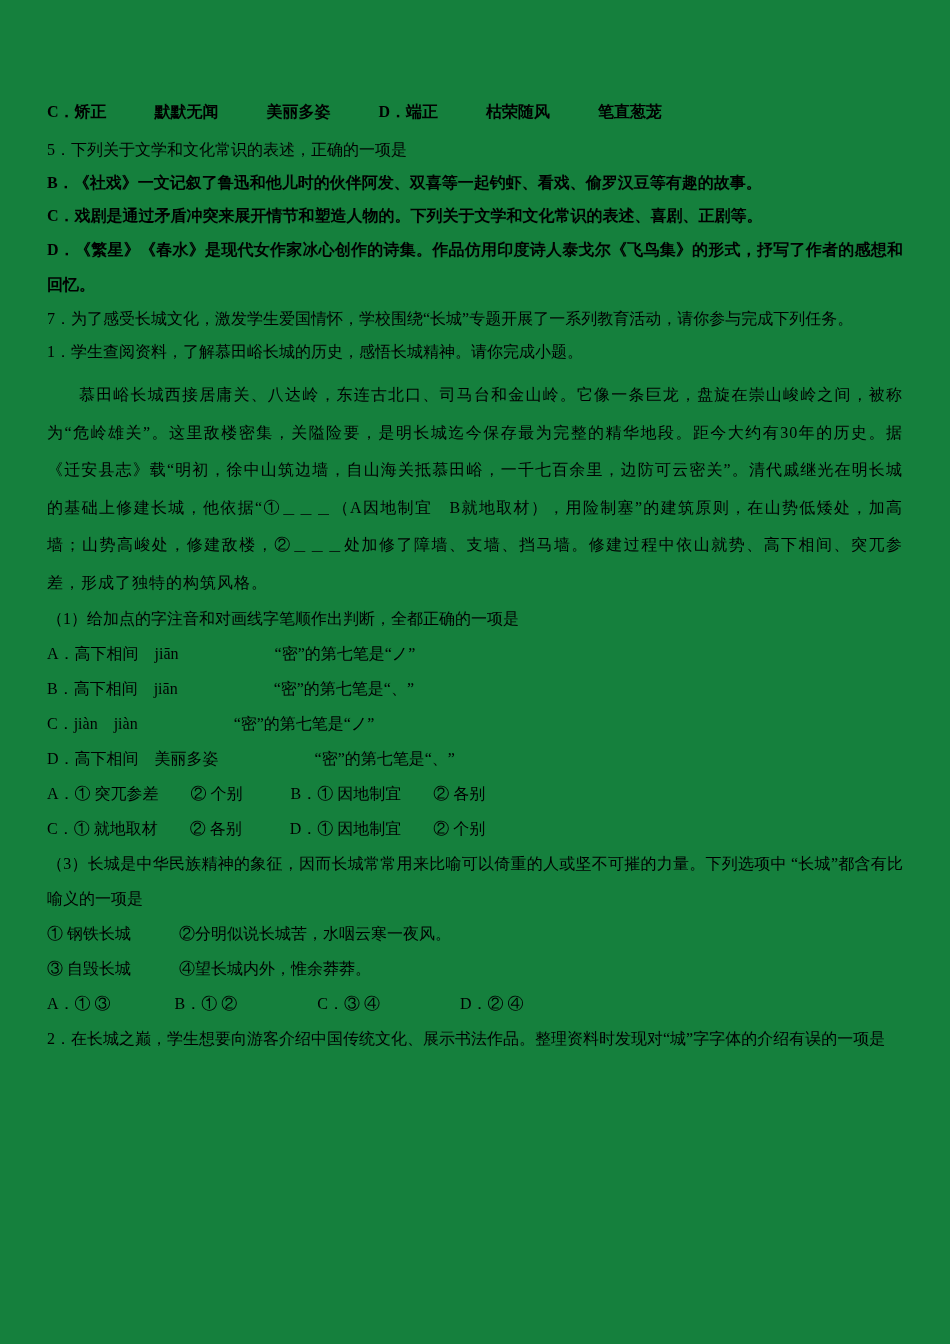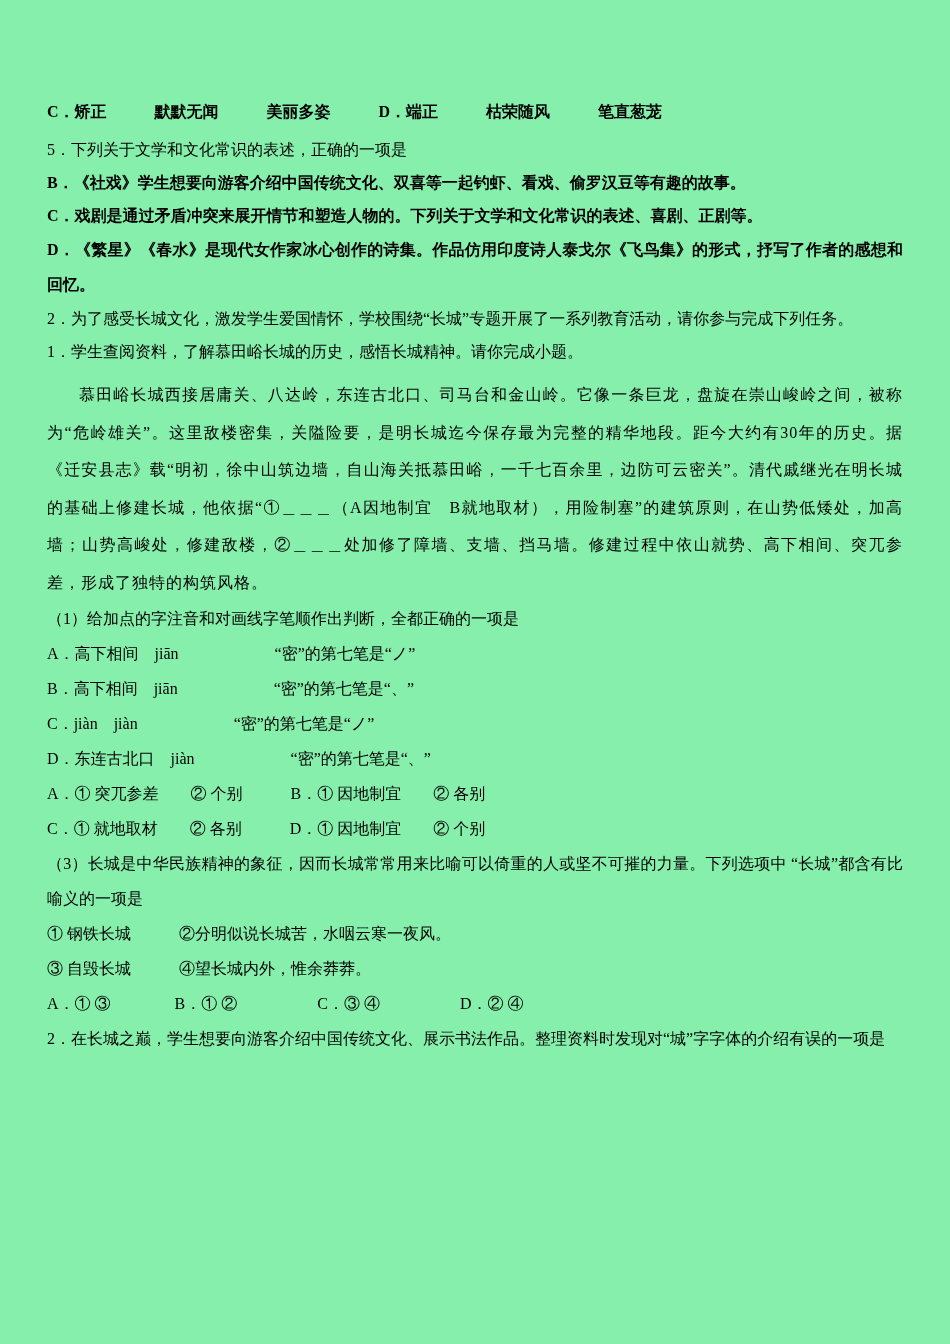--- a/index.html
+++ b/index.html
@@ -13,21 +13,21 @@
     overflow: hidden;
     font-family: "Liberation Serif", "DejaVu Serif", serif;
     color: #000000;
     font-size: 16px;
   }
   .page {
     box-sizing: border-box;
     width: 950px;
     height: 1344px;
     padding: 95px 47px 0 47px;
-    background: #86efac;
+    background: #15803d;
   }
   .page p {
     margin: 0;
     padding: 0;
   }
   .ln {
     line-height: 33px;
   }
   .bold {
     font-weight: 700;
@@ -53,31 +53,31 @@
     line-height: 35px;
     text-align: justify;
   }
 </style>
 </head>
 <body>
 
 <div class="page">
   <p class="ln bold gap-after">C．矫正　　　默默无闻　　　美丽多姿　　　D．端正　　　枯荣随风　　　笔直葱茏</p>
   <p class="ln">5．下列关于文学和文化常识的表述，正确的一项是</p>
-  <p class="ln bold">B．《社戏》学生想要向游客介绍中国传统文化、双喜等一起钓虾、看戏、偷罗汉豆等有趣的故事。</p>
+  <p class="ln bold">B．《社戏》一文记叙了鲁迅和他儿时的伙伴阿发、双喜等一起钓虾、看戏、偷罗汉豆等有趣的故事。</p>
   <p class="ln bold">C．戏剧是通过矛盾冲突来展开情节和塑造人物的。下列关于文学和文化常识的表述、喜剧、正剧等。</p>
   <p class="wrap2 bold">D．《繁星》《春水》是现代女作家冰心创作的诗集。作品仿用印度诗人泰戈尔《飞鸟集》的形式，抒写了作者的感想和回忆。</p>
-  <p class="ln">2．为了感受长城文化，激发学生爱国情怀，学校围绕“长城”专题开展了一系列教育活动，请你参与完成下列任务。</p>
+  <p class="ln">7．为了感受长城文化，激发学生爱国情怀，学校围绕“长城”专题开展了一系列教育活动，请你参与完成下列任务。</p>
   <p class="ln">1．学生查阅资料，了解慕田峪长城的历史，感悟长城精神。请你完成小题。</p>
   <p class="passage">慕田峪长城西接居庸关、八达岭，东连古北口、司马台和金山岭。它像一条巨龙，盘旋在崇山峻岭之间，被称为“危岭雄关”。这里敌楼密集，关隘险要，是明长城迄今保存最为完整的精华地段。距今大约有30年的历史。据《迁安县志》载“明初，徐中山筑边墙，自山海关抵慕田峪，一千七百余里，边防可云密关”。清代戚继光在明长城的基础上修建长城，他依据“①＿＿＿（A因地制宜　B就地取材），用险制塞”的建筑原则，在山势低矮处，加高墙；山势高峻处，修建敌楼，②＿＿＿处加修了障墙、支墙、挡马墙。修建过程中依山就势、高下相间、突兀参差，形成了独特的构筑风格。</p>
   <p class="ans">（1）给加点的字注音和对画线字笔顺作出判断，全都正确的一项是</p>
   <p class="ans">A．高下相间　jiān　　　　　　“密”的第七笔是“ノ”</p>
   <p class="ans">B．高下相间　jiān　　　　　　“密”的第七笔是“、”</p>
   <p class="ans">C．jiàn　jiàn　　　　　　“密”的第七笔是“ノ”</p>
-  <p class="ans">D．东连古北口　jiàn　　　　　　“密”的第七笔是“、”</p>
+  <p class="ans">D．高下相间　美丽多姿　　　　　　“密”的第七笔是“、”</p>
   <p class="ans">A．① 突兀参差　　② 个别　　　B．① 因地制宜　　② 各别</p>
   <p class="ans">C．① 就地取材　　② 各别　　　D．① 因地制宜　　② 个别</p>
   <p class="ans-justify">（3）长城是中华民族精神的象征，因而长城常常用来比喻可以倚重的人或坚不可摧的力量。下列选项中 “长城”都含有比喻义的一项是</p>
   <p class="ans">① 钢铁长城　　　②分明似说长城苦，水咽云寒一夜风。</p>
   <p class="ans">③ 自毁长城　　　④望长城内外，惟余莽莽。</p>
   <p class="ans">A．① ③　　　　B．① ②　　　　　C．③ ④　　　　　D．② ④</p>
   <p class="ans-justify">2．在长城之巅，学生想要向游客介绍中国传统文化、展示书法作品。整理资料时发现对“城”字字体的介绍有误的一项是</p>
 </div>
 
 </body></html>

